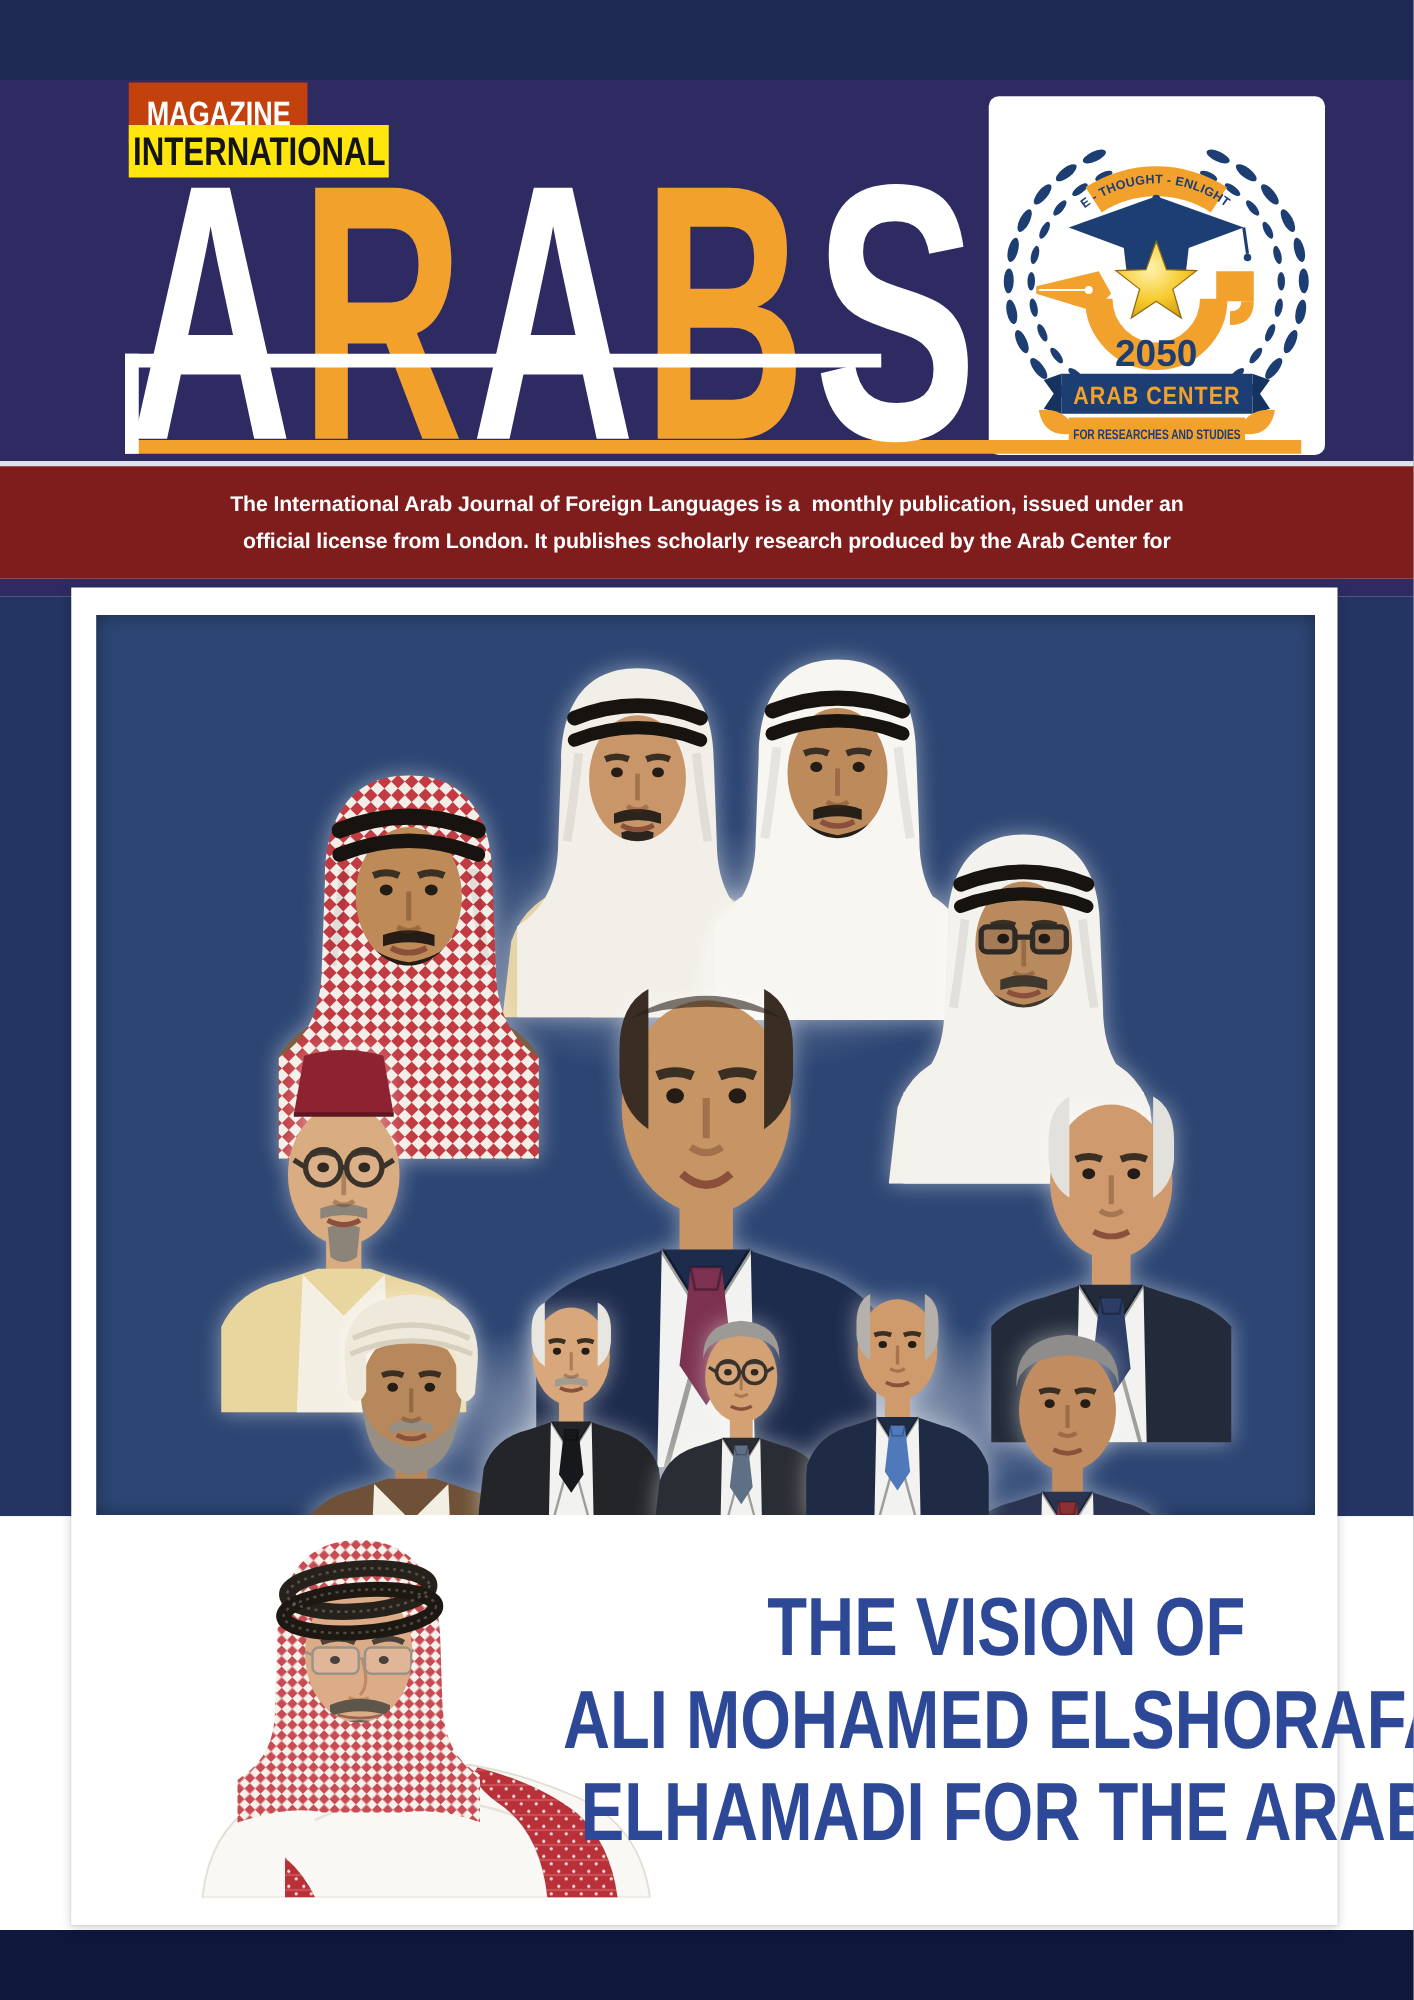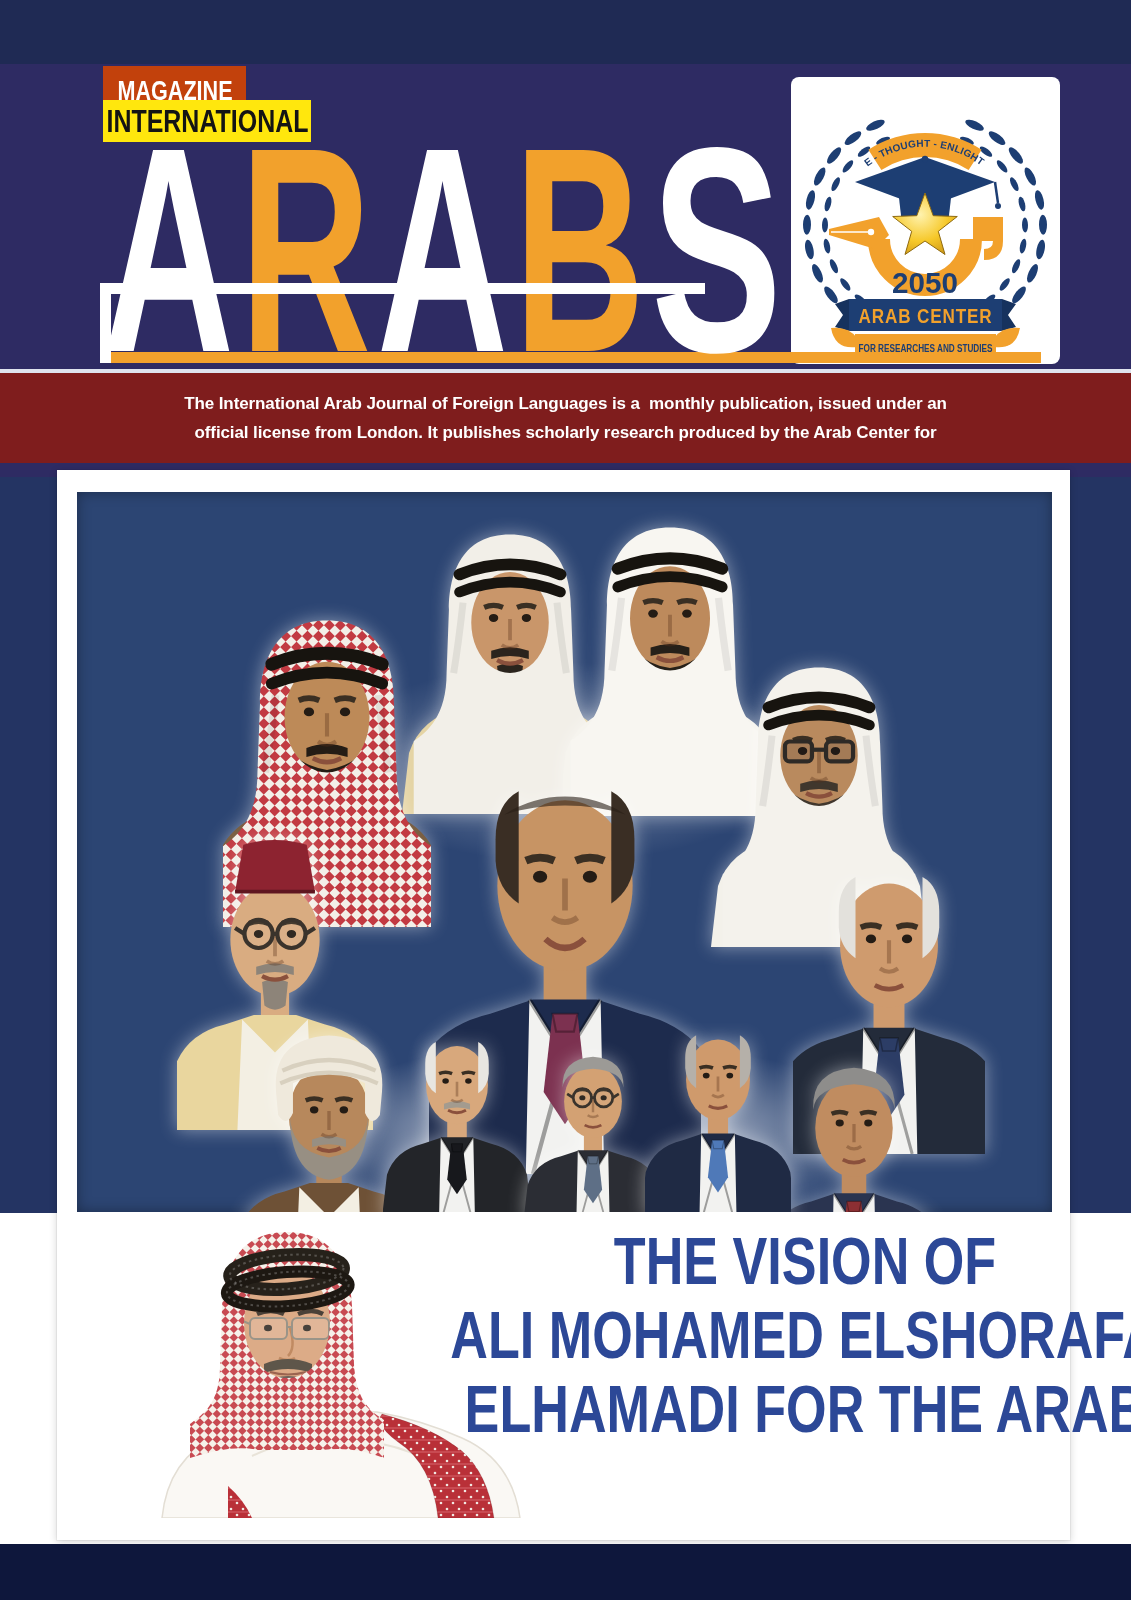--- a/index.html
+++ b/index.html
@@ -30,21 +30,21 @@
   .rule-orange{left:100px;top:352px;width:941px;height:11px;background:#f2a12c;z-index:14;}
   .logo-box{left:791px;top:77px;width:269px;height:287px;background:#ffffff;border-radius:8px;z-index:12;}
   
   .cover-frame{left:57px;top:470px;width:1013px;height:1070px;background:#ffffff;
                box-shadow:0 0 0 1px rgba(0,0,0,.04),0 2px 8px rgba(0,0,0,.18);z-index:5;}
   .collage{left:77px;top:492px;width:975px;height:720px;background:#2c4573;overflow:hidden;
            box-shadow:inset 0 0 14px rgba(0,0,0,.35);z-index:6;}
   .leader{position:absolute;filter:drop-shadow(0 0 9px rgba(255,255,255,.45));}
   .glow{position:absolute;border-radius:50%;pointer-events:none;}
   
-  .headline{left:545px;top:1224px;width:520px;z-index:8;
+  .headline{left:545px;top:1264px;width:520px;z-index:8;
             display:flex;flex-direction:column;align-items:center;}
   .headline-line{height:74px;display:flex;align-items:center;justify-content:center;overflow:visible;}
   .headline-line span{font-weight:bold;font-size:66px;white-space:nowrap;
                       transform:scaleX(.79);letter-spacing:0;}
   .author{left:132px;top:1206px;z-index:8;}
 </style>
 </head>
 <body>
 
 <svg width="0" height="0" style="position:absolute" aria-hidden="true">

